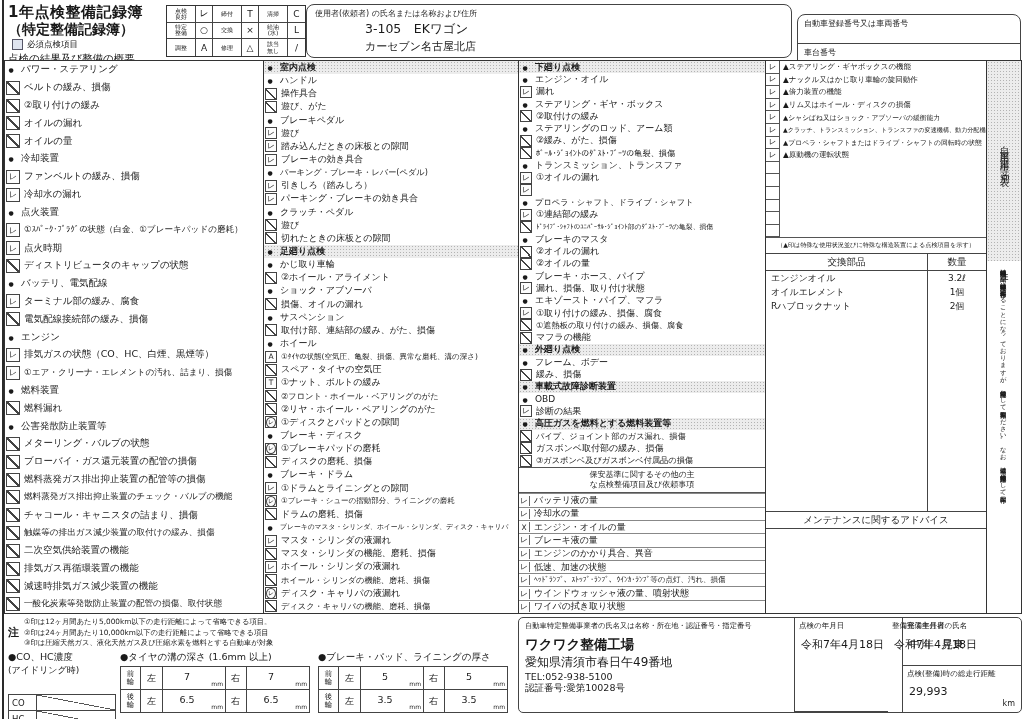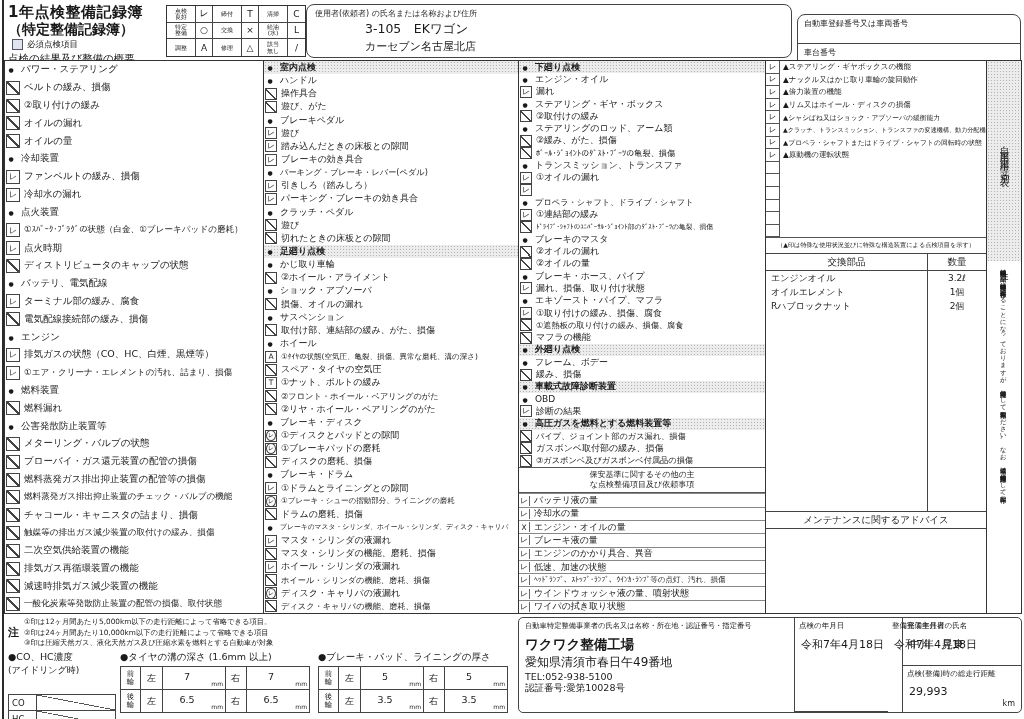--- a/index.html
+++ b/index.html
@@ -392,29 +392,29 @@
       <span class="lbl" style="font-size: 9px;">①ナット、ボルトの緩み</span>
     </div>
     <div class="row i">
       <span class="cb slash">/</span>
       <span class="lbl" style="font-size: 8.2px;">②フロント・ホイール・ベアリングのがた</span>
     </div>
     <div class="row i">
       <span class="cb slash">/</span>
       <span class="lbl" style="font-size: 9px;">②リヤ・ホイール・ベアリングのがた</span>
     </div>
-    <div class="row g">
-      <span class="blt">●</span>
-      <span class="lbl" style="font-size: 9px;">ブレーキ・ディスク</span>
-    </div>
     <div class="row i">
       <span class="cb">
         <span class="circ">レ</span>
       </span>
       <span class="lbl" style="font-size: 9px;">①ディスクとパッドとの隙間</span>
+    </div>
+    <div class="row g">
+      <span class="blt">●</span>
+      <span class="lbl" style="font-size: 9px;">ブレーキ・ディスク</span>
     </div>
     <div class="row i">
       <span class="cb">
         <span class="circ">レ</span>
       </span>
       <span class="lbl" style="font-size: 9px;">①ブレーキパッドの磨耗</span>
     </div>
     <div class="row i">
       <span class="cb slash">/</span>
       <span class="lbl" style="font-size: 9px;">ディスクの磨耗、損傷</span>

